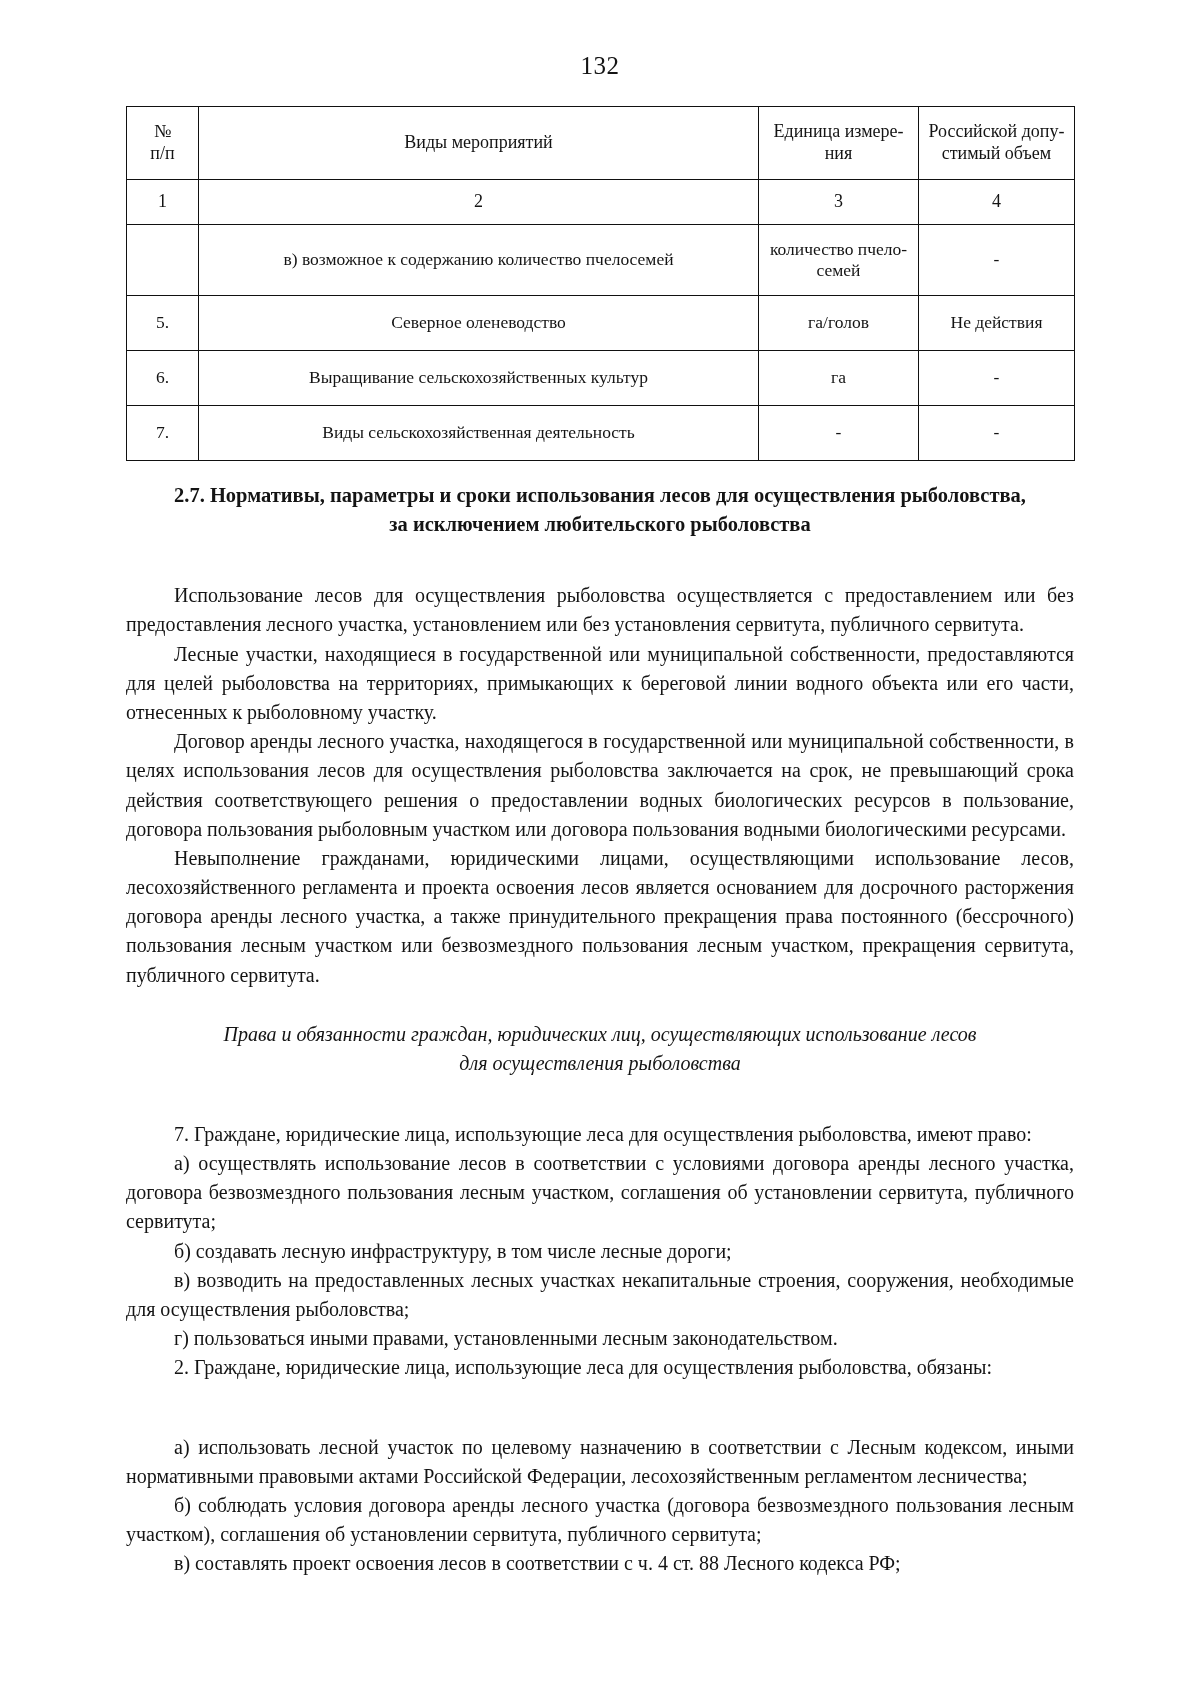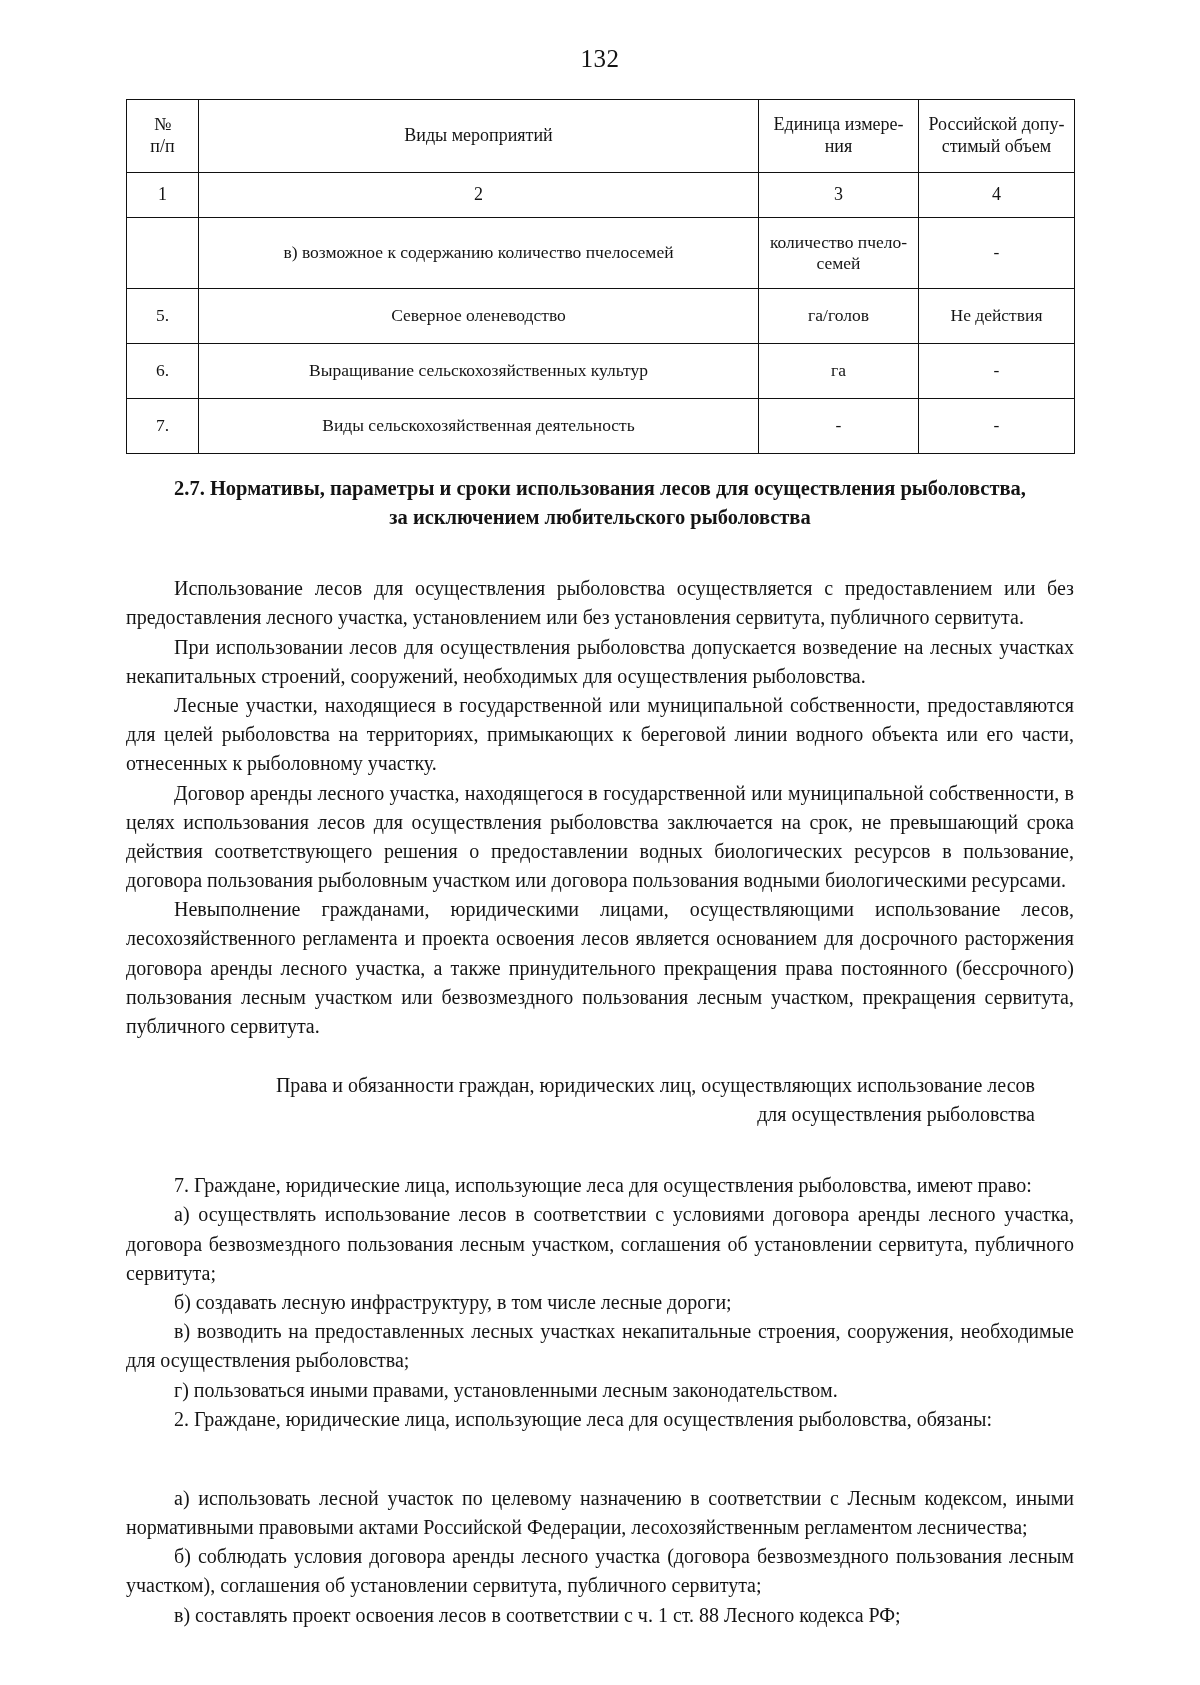--- a/index.html
+++ b/index.html
@@ -13,21 +13,21 @@
     height: 1685px;
     font-family: "Liberation Serif", "DejaVu Serif", serif;
     color: #141414;
     position: relative;
     overflow: hidden;
   }
   .page {
     width: 1200px;
     height: 1685px;
     box-sizing: border-box;
-    padding: 4px;
+    padding: 11px;
     position: relative;
   }
   .page-number {
     text-align: center;
     font-size: 25px;
     line-height: 1;
     padding-top: 42px;
     letter-spacing: 0.5px;
   }
 
@@ -64,23 +64,24 @@
     width: 948px;
     margin: 20px auto 0 auto;
     text-align: center;
     font-weight: bold;
     font-size: 20.5px;
     line-height: 1.42;
   }
   .sub-heading {
     width: 870px;
     margin: 30px auto 0 auto;
-    text-align: right;
+    text-align: center;
     font-size: 20px;
     line-height: 1.45;
+    font-style: italic;
   }
 
   
   .body-block {
     width: 948px;
     margin: 16px auto;
     font-size: 20px;
     line-height: 1.46;
     text-align: justify;
     text-justify: inter-word;
@@ -163,21 +164,20 @@
 
   <div class="sec-heading">
     <div>2.7. Нормативы, параметры и сроки использования лесов для осуществления рыболовства,</div>
     <div>за исключением любительского рыболовства</div>
   </div>
 
   <div class="spacer-lg"></div>
 
   <div class="body-block">
     <p>Использование лесов для осуществления рыболовства осуществляется с предоставлением или без предоставления лесного участка, установлением или без установления сервитута, публичного сервитута.</p>
-    <p>При использовании лесов для осуществления рыболовства допускается возведение на лесных участках некапитальных строений, сооружений, необходимых для осуществления рыболовства.</p>
     <p>Лесные участки, находящиеся в государственной или муниципальной собственности, предоставляются для целей рыболовства на территориях, примыкающих к береговой линии водного объекта или его части, отнесенных к рыболовному участку.</p>
     <p>Договор аренды лесного участка, находящегося в государственной или муниципальной собственности, в целях использования лесов для осуществления рыболовства заключается на срок, не превышающий срока действия соответствующего решения о предоставлении водных биологических ресурсов в пользование, договора пользования рыболовным участком или договора пользования водными биологическими ресурсами.</p>
     <p>Невыполнение гражданами, юридическими лицами, осуществляющими использование лесов, лесохозяйственного регламента и проекта освоения лесов является основанием для досрочного расторжения договора аренды лесного участка, а также принудительного прекращения права постоянного (бессрочного) пользования лесным участком или безвозмездного пользования лесным участком, прекращения сервитута, публичного сервитута.</p>
   </div>
 
   <div class="sub-heading">
     <div>Права и обязанности граждан, юридических лиц, осуществляющих использование лесов</div>
     <div>для осуществления рыболовства</div>
   </div>
 
@@ -190,16 +190,16 @@
     <p>в) возводить на предоставленных лесных участках некапитальные строения, сооружения, необходимые для осуществления рыболовства;</p>
     <p>г) пользоваться иными правами, установленными лесным законодательством.</p>
     <p>2. Граждане, юридические лица, использующие леса для осуществления рыболовства, обязаны:</p>
   </div>
 
   <div class="spacer-md"></div>
 
   <div class="body-block">
     <p>а) использовать лесной участок по целевому назначению в соответствии с Лесным кодексом, иными нормативными правовыми актами Российской Федерации, лесохозяйственным регламентом лесничества;</p>
     <p>б) соблюдать условия договора аренды лесного участка (договора безвозмездного пользования лесным участком), соглашения об установлении сервитута, публичного сервитута;</p>
-    <p>в) составлять проект освоения лесов в соответствии с ч. 1 ст. 88 Лесного кодекса РФ;</p>
+    <p>в) составлять проект освоения лесов в соответствии с ч. 4 ст. 88 Лесного кодекса РФ;</p>
   </div>
 
 </div>
 
 </body></html>

